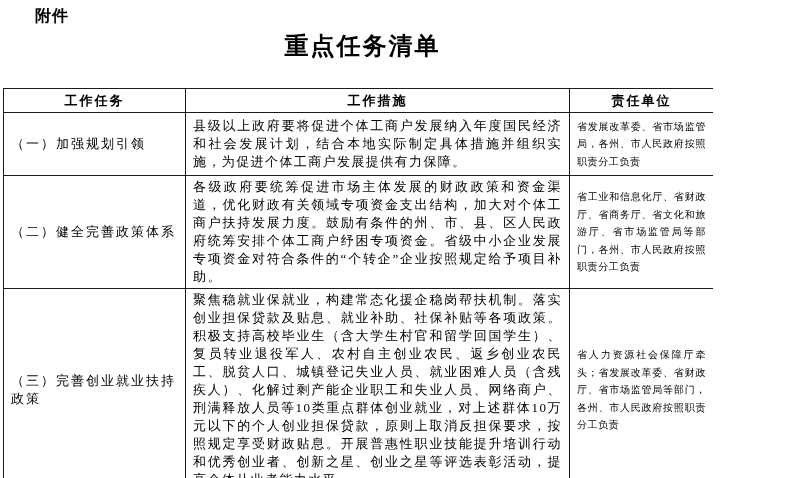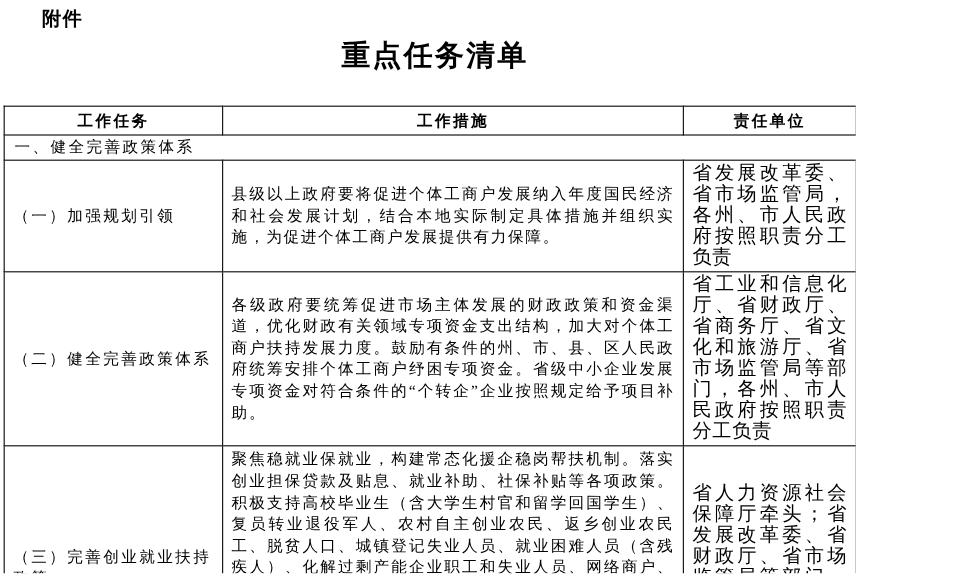--- a/index.html
+++ b/index.html
@@ -80,21 +80,21 @@
   }
   td.measures-cell {
     font-size: 13px;
     letter-spacing: 1.4px;
     line-height: 18px;
     text-align: justify;
     text-justify: inter-character;
     padding: 3px 8px;
   }
   td.responsible-cell {
-    font-size: 16px;
+    font-size: 10px;
     letter-spacing: 0.6px;
     line-height: 17.5px;
     text-align: justify;
     text-justify: inter-character;
     padding: 3px 7px;
   }
   td.deadline-cell {
     font-size: 12.5px;
     letter-spacing: 1px;
     text-align: center;
@@ -121,23 +121,20 @@
         <col class="c4">
     </colgroup>
     <tbody>
       <tr class="header-row">
         <th>工作任务</th>
         <th>工作措施</th>
         <th>责任单位</th>
         <th>完成时限</th>
       </tr>
 
-      <tr class="section-row">
-        <td colspan="4">一、健全完善政策体系</td>
-      </tr>
 
       <tr class="row-1">
         <td class="task-cell">（一）加强规划引领</td>
         <td class="measures-cell">县级以上政府要将促进个体工商户发展纳入年度国民经济和社会发展计划，结合本地实际制定具体措施并组织实施，为促进个体工商户发展提供有力保障。</td>
         <td class="responsible-cell">省发展改革委、省市场监管局，各州、市人民政府按照职责分工负责</td>
         <td class="deadline-cell">持续推进</td>
       </tr>
 
       <tr class="row-2">
         <td class="task-cell">（二）健全完善政策体系</td>

